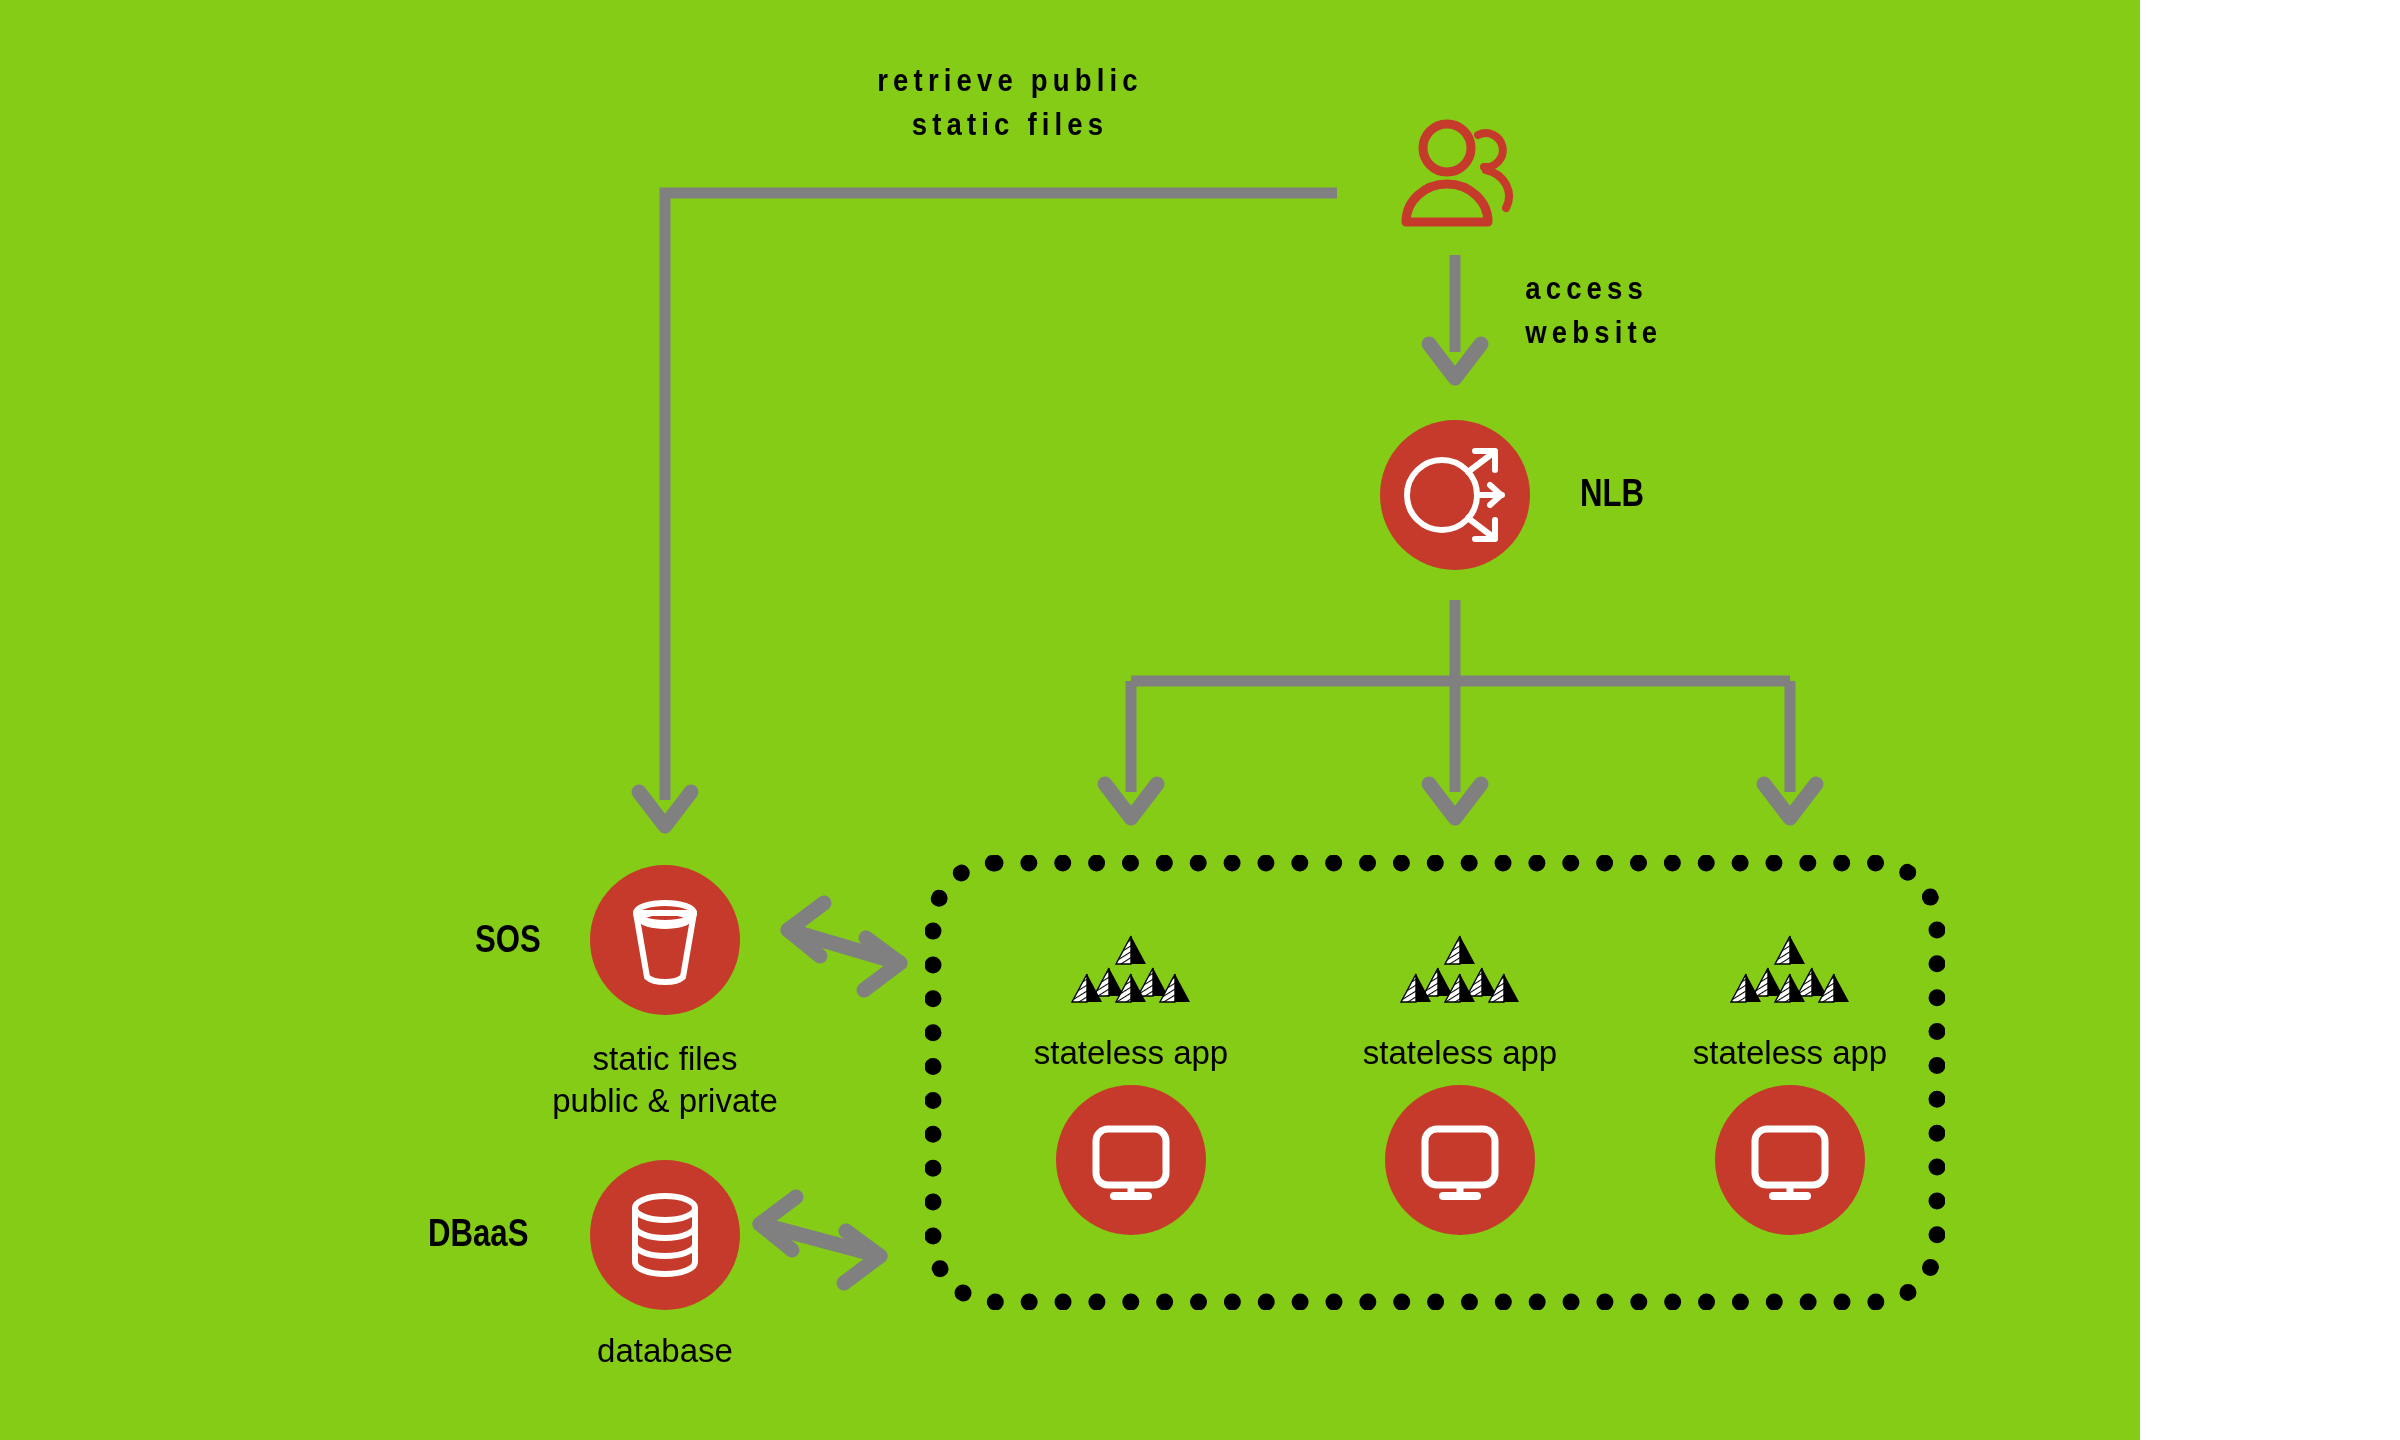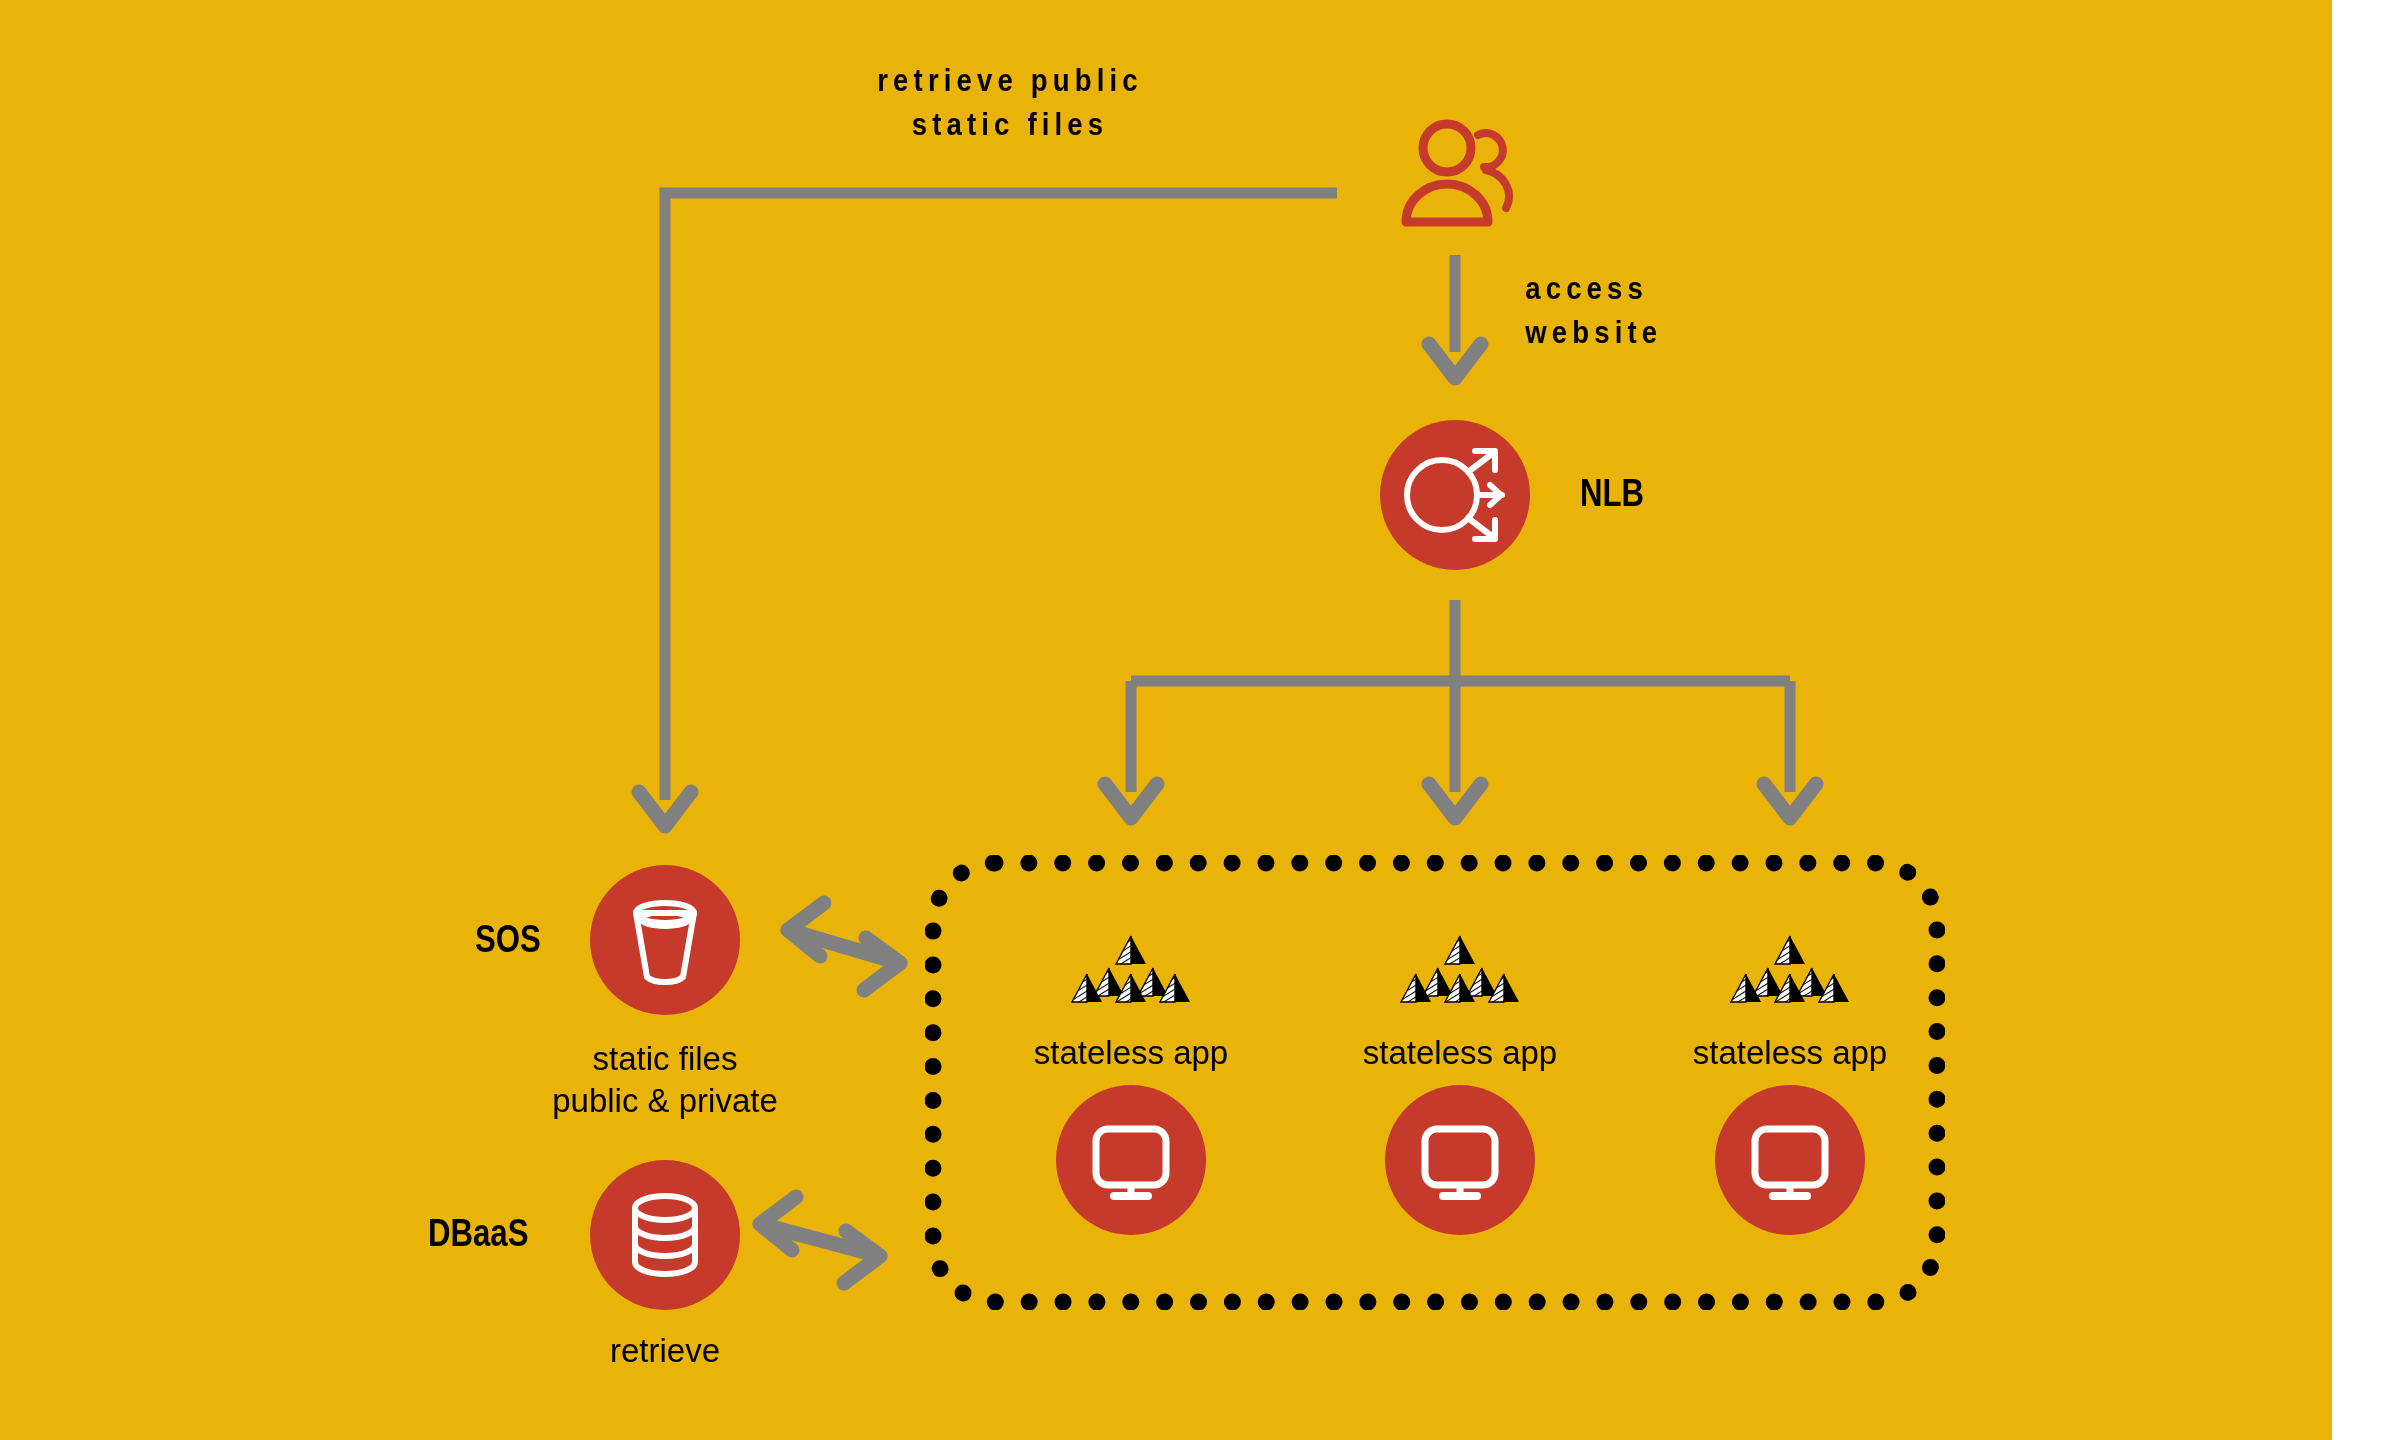--- a/index.html
+++ b/index.html
@@ -5,23 +5,23 @@
   html, body {
     margin: 0;
     padding: 0;
     background: #ffffff;
   }
   body {
     font-family: "Liberation Sans", sans-serif;
   }
   #canvas {
     position: relative;
-    width: 2332px;
+    width: 2140px;
     height: 1440px;
-    background: #eab308;
+    background: #84cc16;
     overflow: hidden;
   }
   #wires {
     position: absolute;
     left: 0;
     top: 0;
     width: 2400px;
     height: 1440px;
   }
   .node {
@@ -168,21 +168,21 @@
       <g fill="none" stroke="#ffffff" stroke-width="6">
         <ellipse cx="75" cy="48" rx="30" ry="12"></ellipse>
         <path d="M 45 48 L 45 102"></path>
         <path d="M 105 48 L 105 102"></path>
         <path d="M 45 102 A 30 12 0 0 0 105 102"></path>
         <path d="M 45 66 A 30 12 0 0 0 105 66"></path>
         <path d="M 45 84 A 30 12 0 0 0 105 84"></path>
       </g>
     </svg>
   </div>
-  <div class="label-plain" style="left:425px; top:1330px; width:480px; font-size:33px;">retrieve</div>
+  <div class="label-plain" style="left:425px; top:1330px; width:480px; font-size:33px;">database</div>
 
   <div class="pool" style="left:925px; top:855px; width:1020px; height:455px;"></div>
 
   <div class="node" style="left:1061px; top:930px; width:140px; height:330px;">
     <svg class="icon-svg" width="140" height="80" viewBox="0 0 140 80" xmlns="http://www.w3.org/2000/svg">
       <defs>
         <pattern id="hatch1" width="5" height="5" patternTransform="rotate(58)" patternUnits="userSpaceOnUse">
           <rect width="5" height="5" fill="#ffffff"></rect>
           <line x1="0" y1="0" x2="0" y2="5" stroke="#000000" stroke-width="2.1"></line>
         </pattern>

